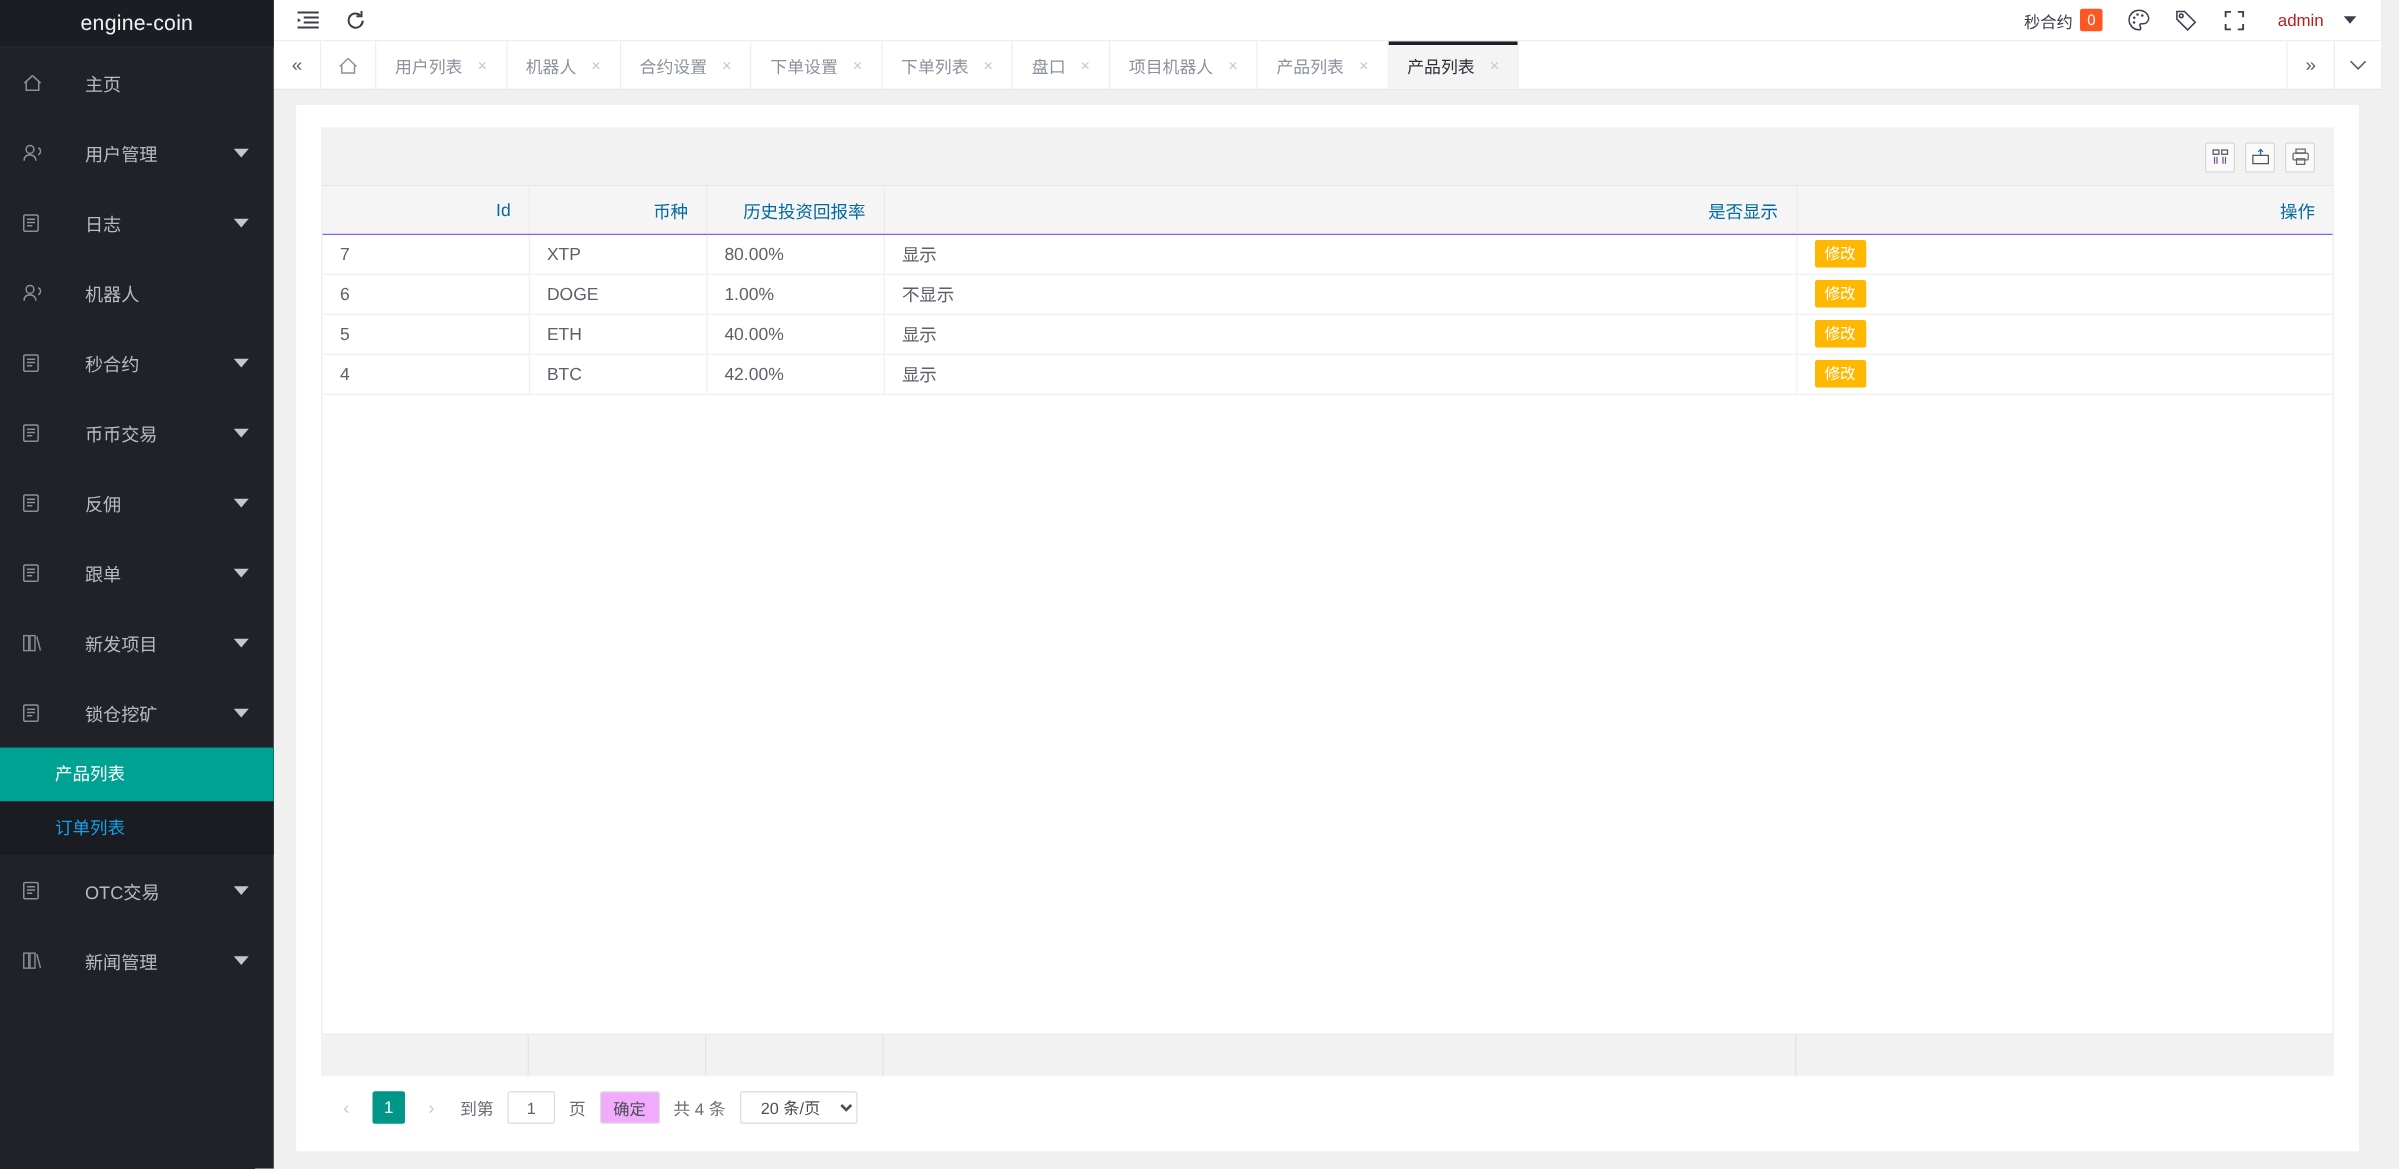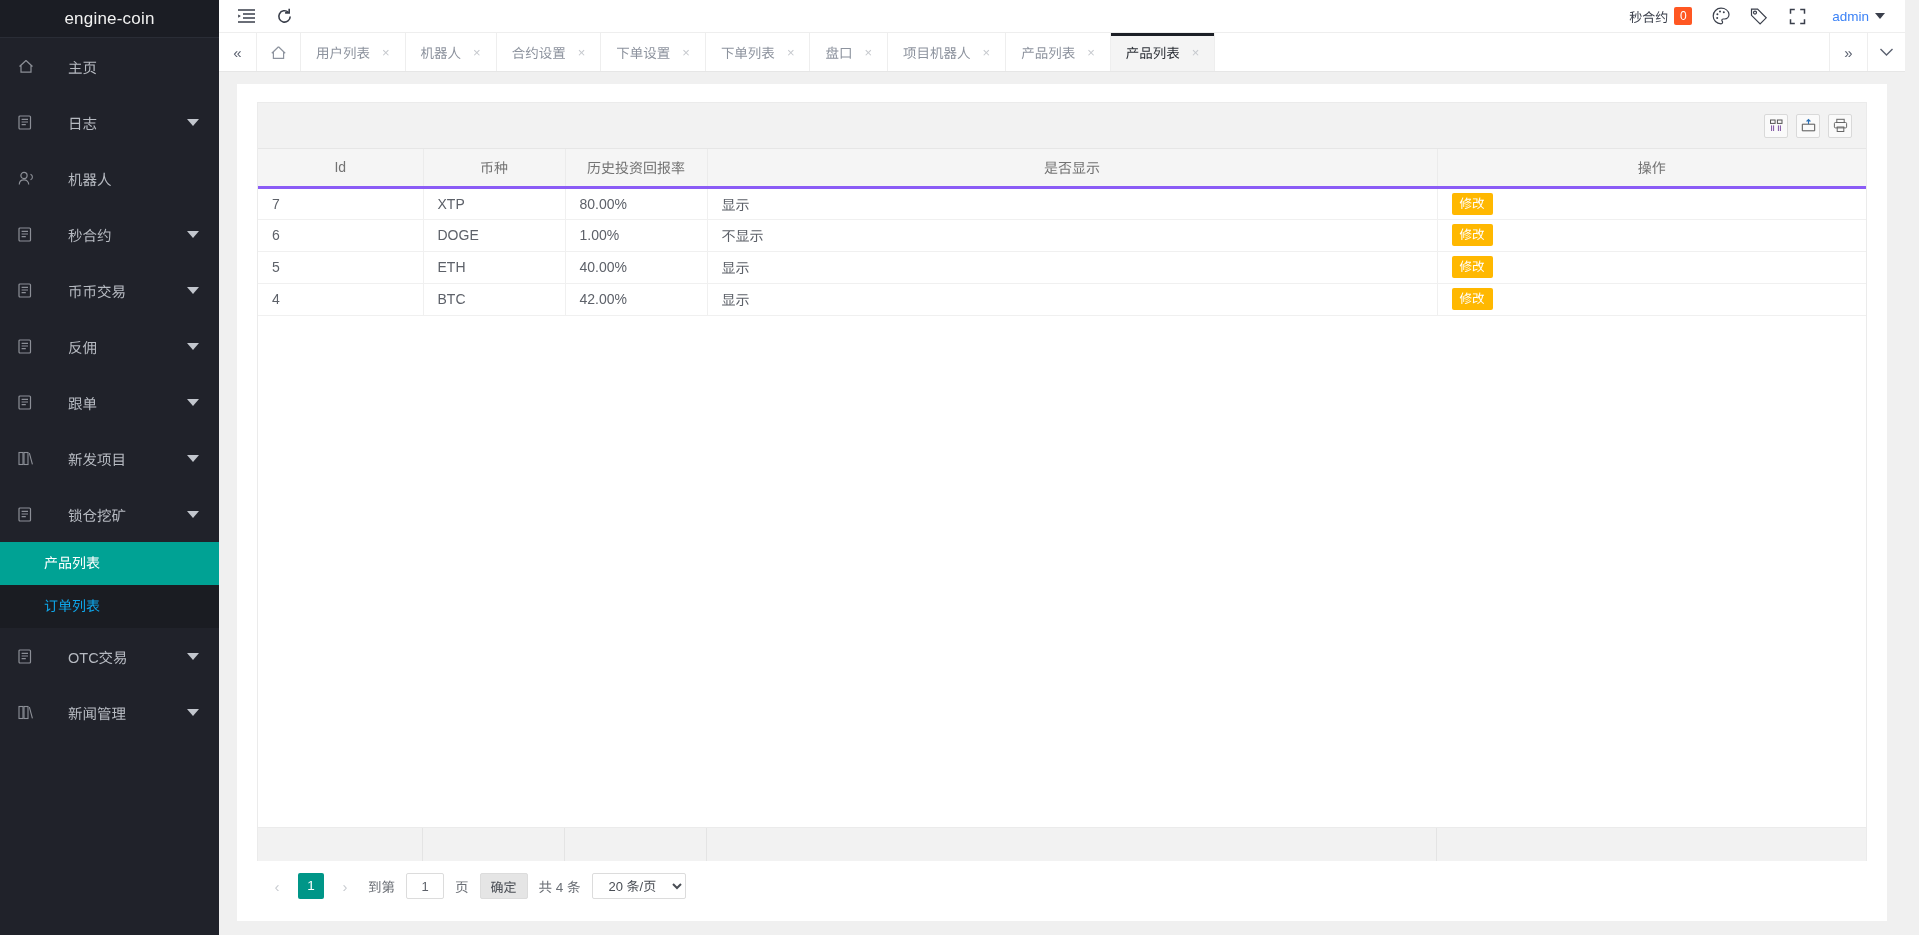--- a/index.html
+++ b/index.html
@@ -103,22 +103,22 @@
     padding: 0 10px; cursor: pointer;
   }
   .badge {
     background: #ff5722; color: #fff;
     min-width: 18px; height: 18px; line-height: 18px;
     border-radius: 2px; font-size: 12px;
     text-align: center; padding: 0 4px;
     display: inline-block;
   }
   .tb-user {
-    display: flex; align-items: center; gap: 6px;
-    font-size: 13.5px; color: #3b82f6;
+    display: flex; align-items: center; gap: 16px;
+    font-size: 13.5px; color: #b91c1c;
     padding: 0 6px 0 16px; cursor: pointer; text-align: right;
   }
   .caret-sm {
     width: 0; height: 0;
     border-left: 5px solid transparent;
     border-right: 5px solid transparent;
     border-top: 6px solid #3a3f4b;
   }
 
   
@@ -220,28 +220,28 @@
     cursor: pointer;
     border-radius: 2px;
   }
   table.grid {
     width: 100%;
     border-collapse: collapse;
     table-layout: fixed;
   }
   table.grid th {
     background: #f5f5f5;
-    text-align: center;
+    text-align: right;
     font-weight: normal;
-    color: #737373;
+    color: #0369a1;
     font-size: 14px;
     height: 38px;
     padding: 0 14px;
     border-right: 1px solid #ebebeb;
-    border-bottom: 3px solid #8b5cf6;
+    border-bottom: 1px solid #8b5cf6;
   }
   table.grid th:last-child { border-right: none; }
   table.grid td {
     height: 32px;
     padding: 0 14px;
     font-size: 14px;
     color: #5d6169;
     border-right: 1px solid #f0f0f0;
     border-bottom: 1px solid #f0f0f0;
   }
@@ -296,21 +296,21 @@
     font-size: 13px;
     color: #5d6169;
     font-family: inherit;
     border-radius: 2px;
     background: #fff;
   }
   .pg-ok {
     height: 26px;
     padding: 0 10px;
     border: 1px solid #dcdcdc;
-    background: #e5e5e5;
+    background: #f0abfc;
     font-size: 13px;
     color: #4a4e55;
     cursor: pointer;
     font-family: inherit;
     border-radius: 2px;
   }
   .pg-select {
     height: 26px;
     border: 1px solid #dcdcdc;
     background: #fff;
@@ -340,20 +340,31 @@
 
       <li class="menu-item">
         <span class="mi-icon">
           <svg width="16" height="15" viewBox="0 0 16 15">
               <path d="M8 1.5 L14.5 7.5 M8 1.5 L1.5 7.5 M3 6.6 V13.2 H13 V6.6" fill="none" stroke="#b6bac1" stroke-width="1.2"></path>
             </svg>
         </span>
         <span class="mi-label">主页</span>
       </li>
 
+      <li class="menu-item">
+        <span class="mi-icon">
+          <svg width="18" height="15" viewBox="0 0 18 15">
+              <circle cx="6" cy="4.5" r="3.1" fill="none" stroke="#b6bac1" stroke-width="1.2"></circle>
+              <path d="M1.3 13.5c0-3 2.1-4.6 4.7-4.6s4.7 1.6 4.7 4.6" fill="none" stroke="#b6bac1" stroke-width="1.2"></path>
+              <path d="M12.5 3.2a3 3 0 0 1 0 5.6" fill="none" stroke="#b6bac1" stroke-width="1.1"></path>
+            </svg>
+        </span>
+        <span class="mi-label">用户管理</span>
+        <span class="caret"></span>
+      </li>
 
       <li class="menu-item">
         <span class="mi-icon">
           <svg width="14" height="15" viewBox="0 0 14 15">
               <rect x="1" y="1" width="11.5" height="13" rx="1" fill="none" stroke="#b6bac1" stroke-width="1.2"></rect>
               <path d="M3.6 4.4h6.4M3.6 7h6.4M3.6 9.6h4.2" stroke="#b6bac1" stroke-width="1.1"></path>
             </svg>
         </span>
         <span class="mi-label">日志</span>
         <span class="caret"></span>

